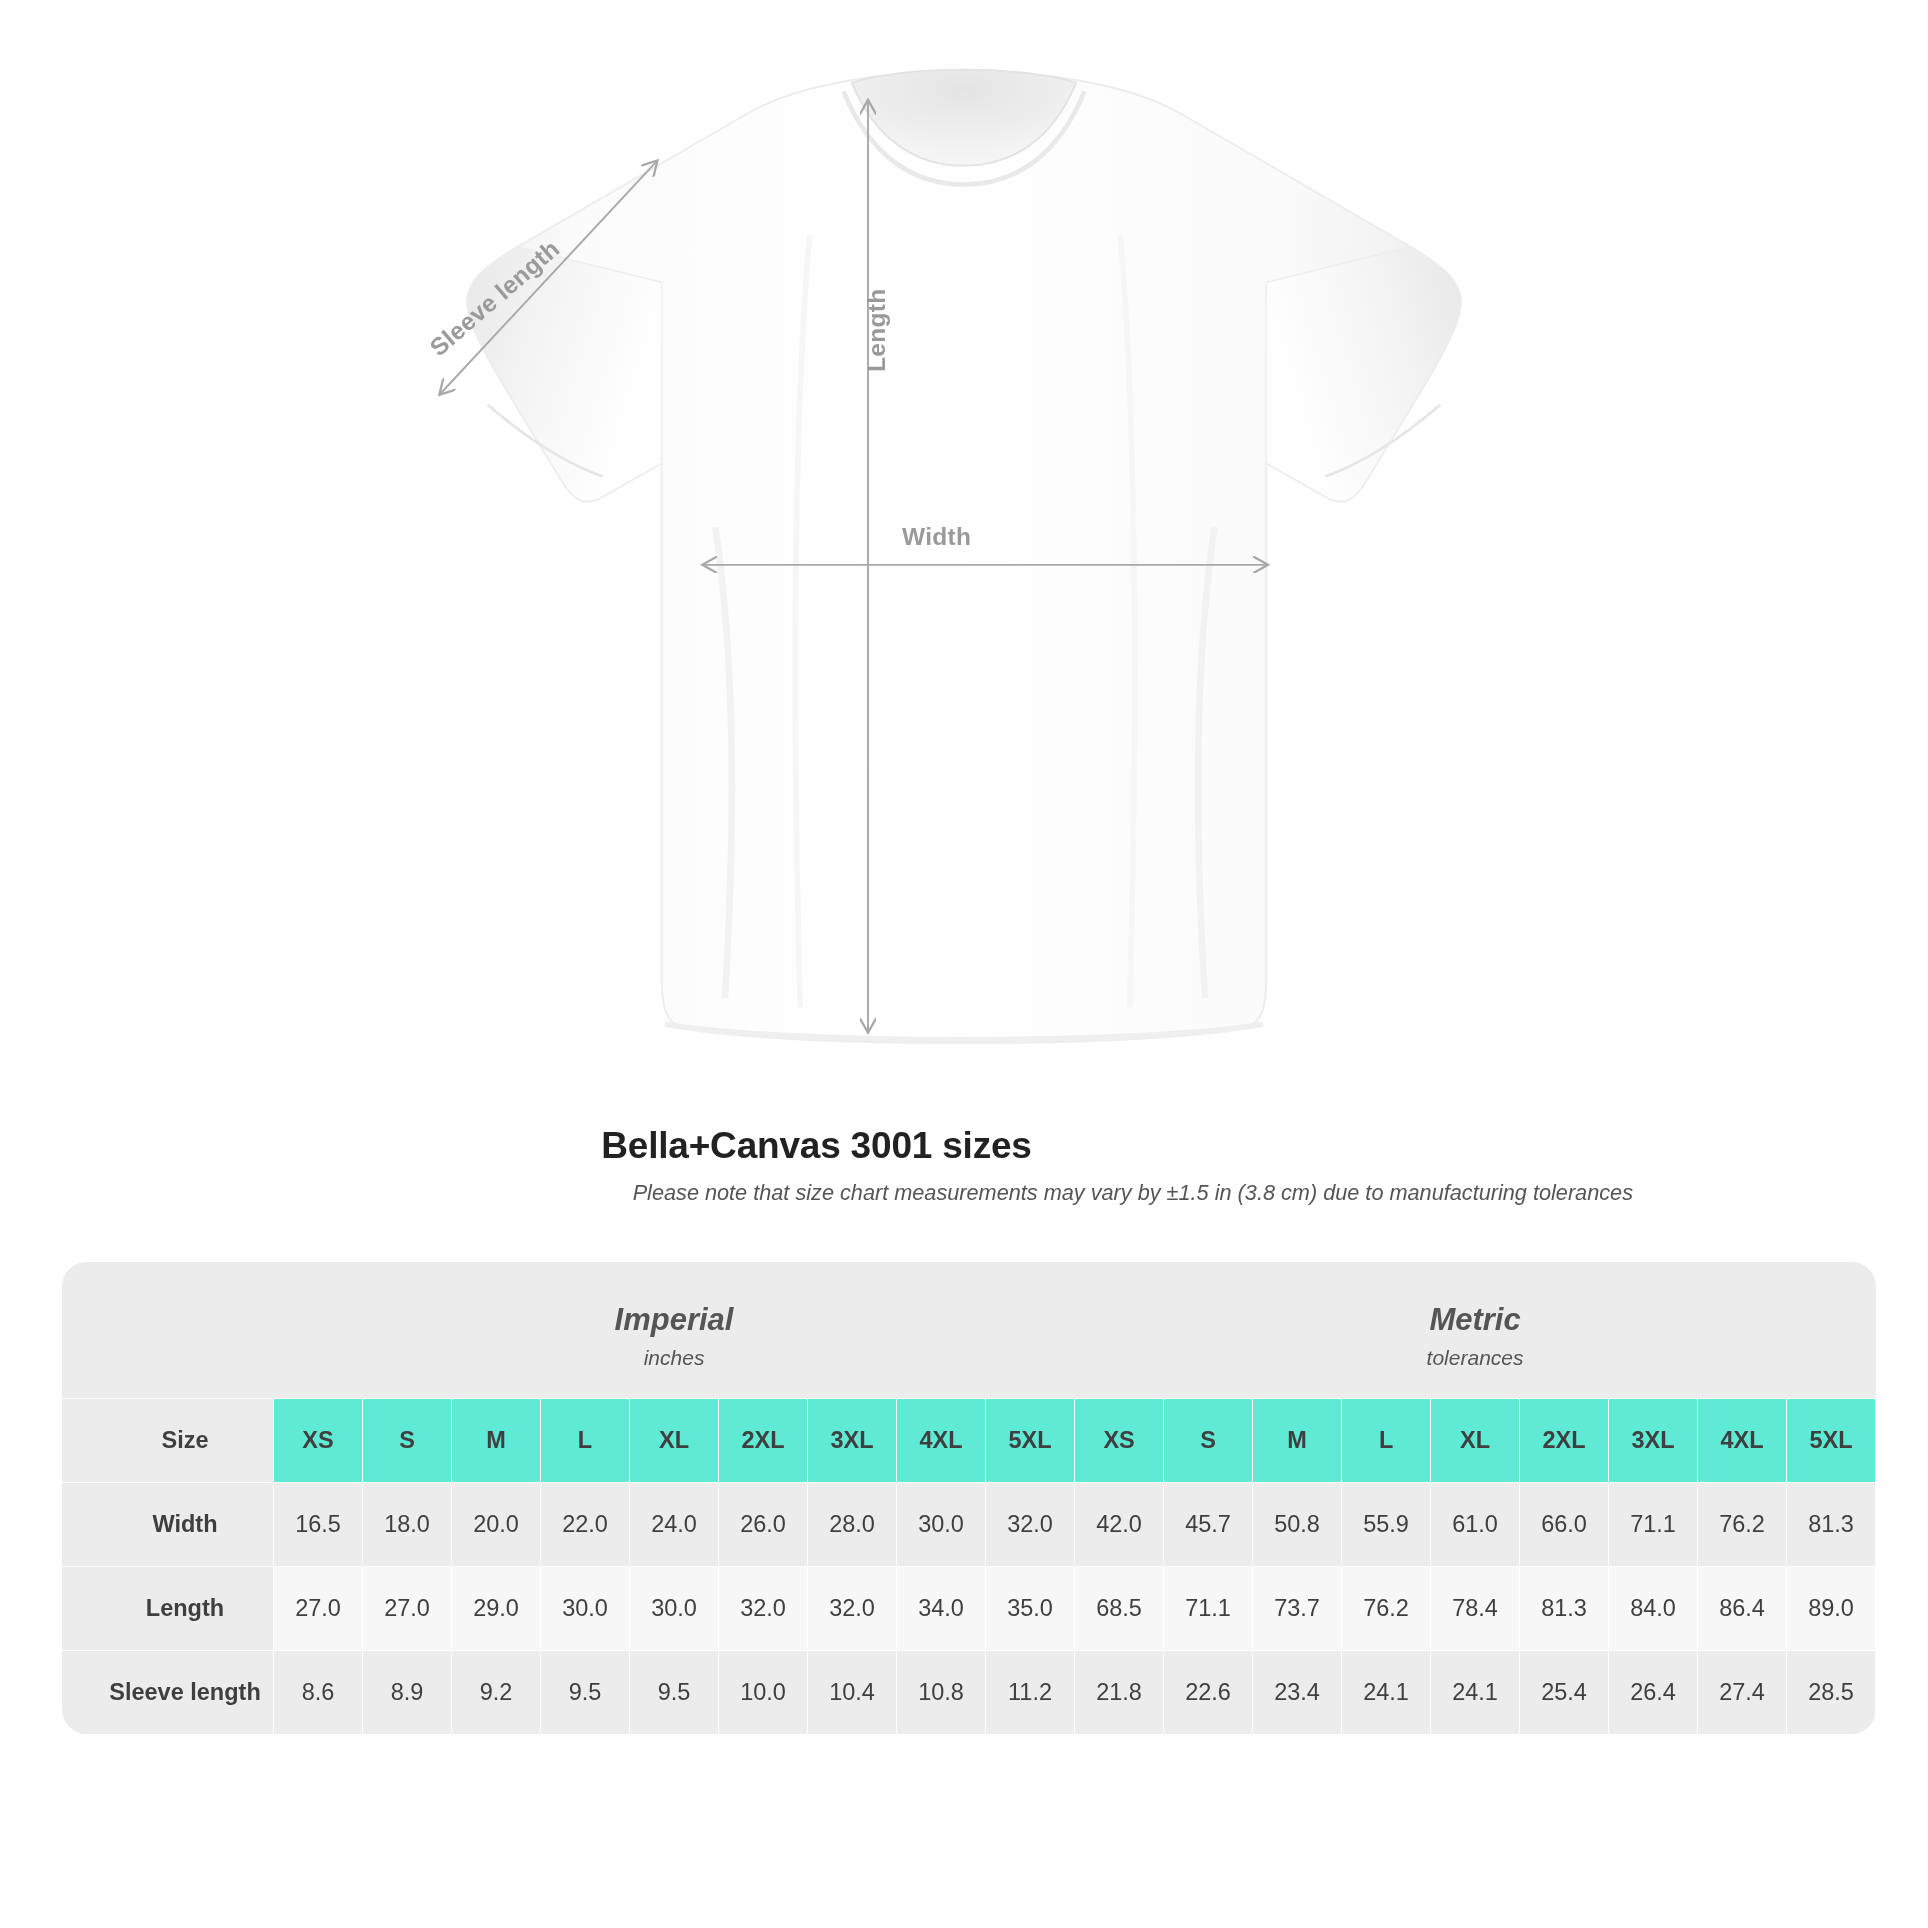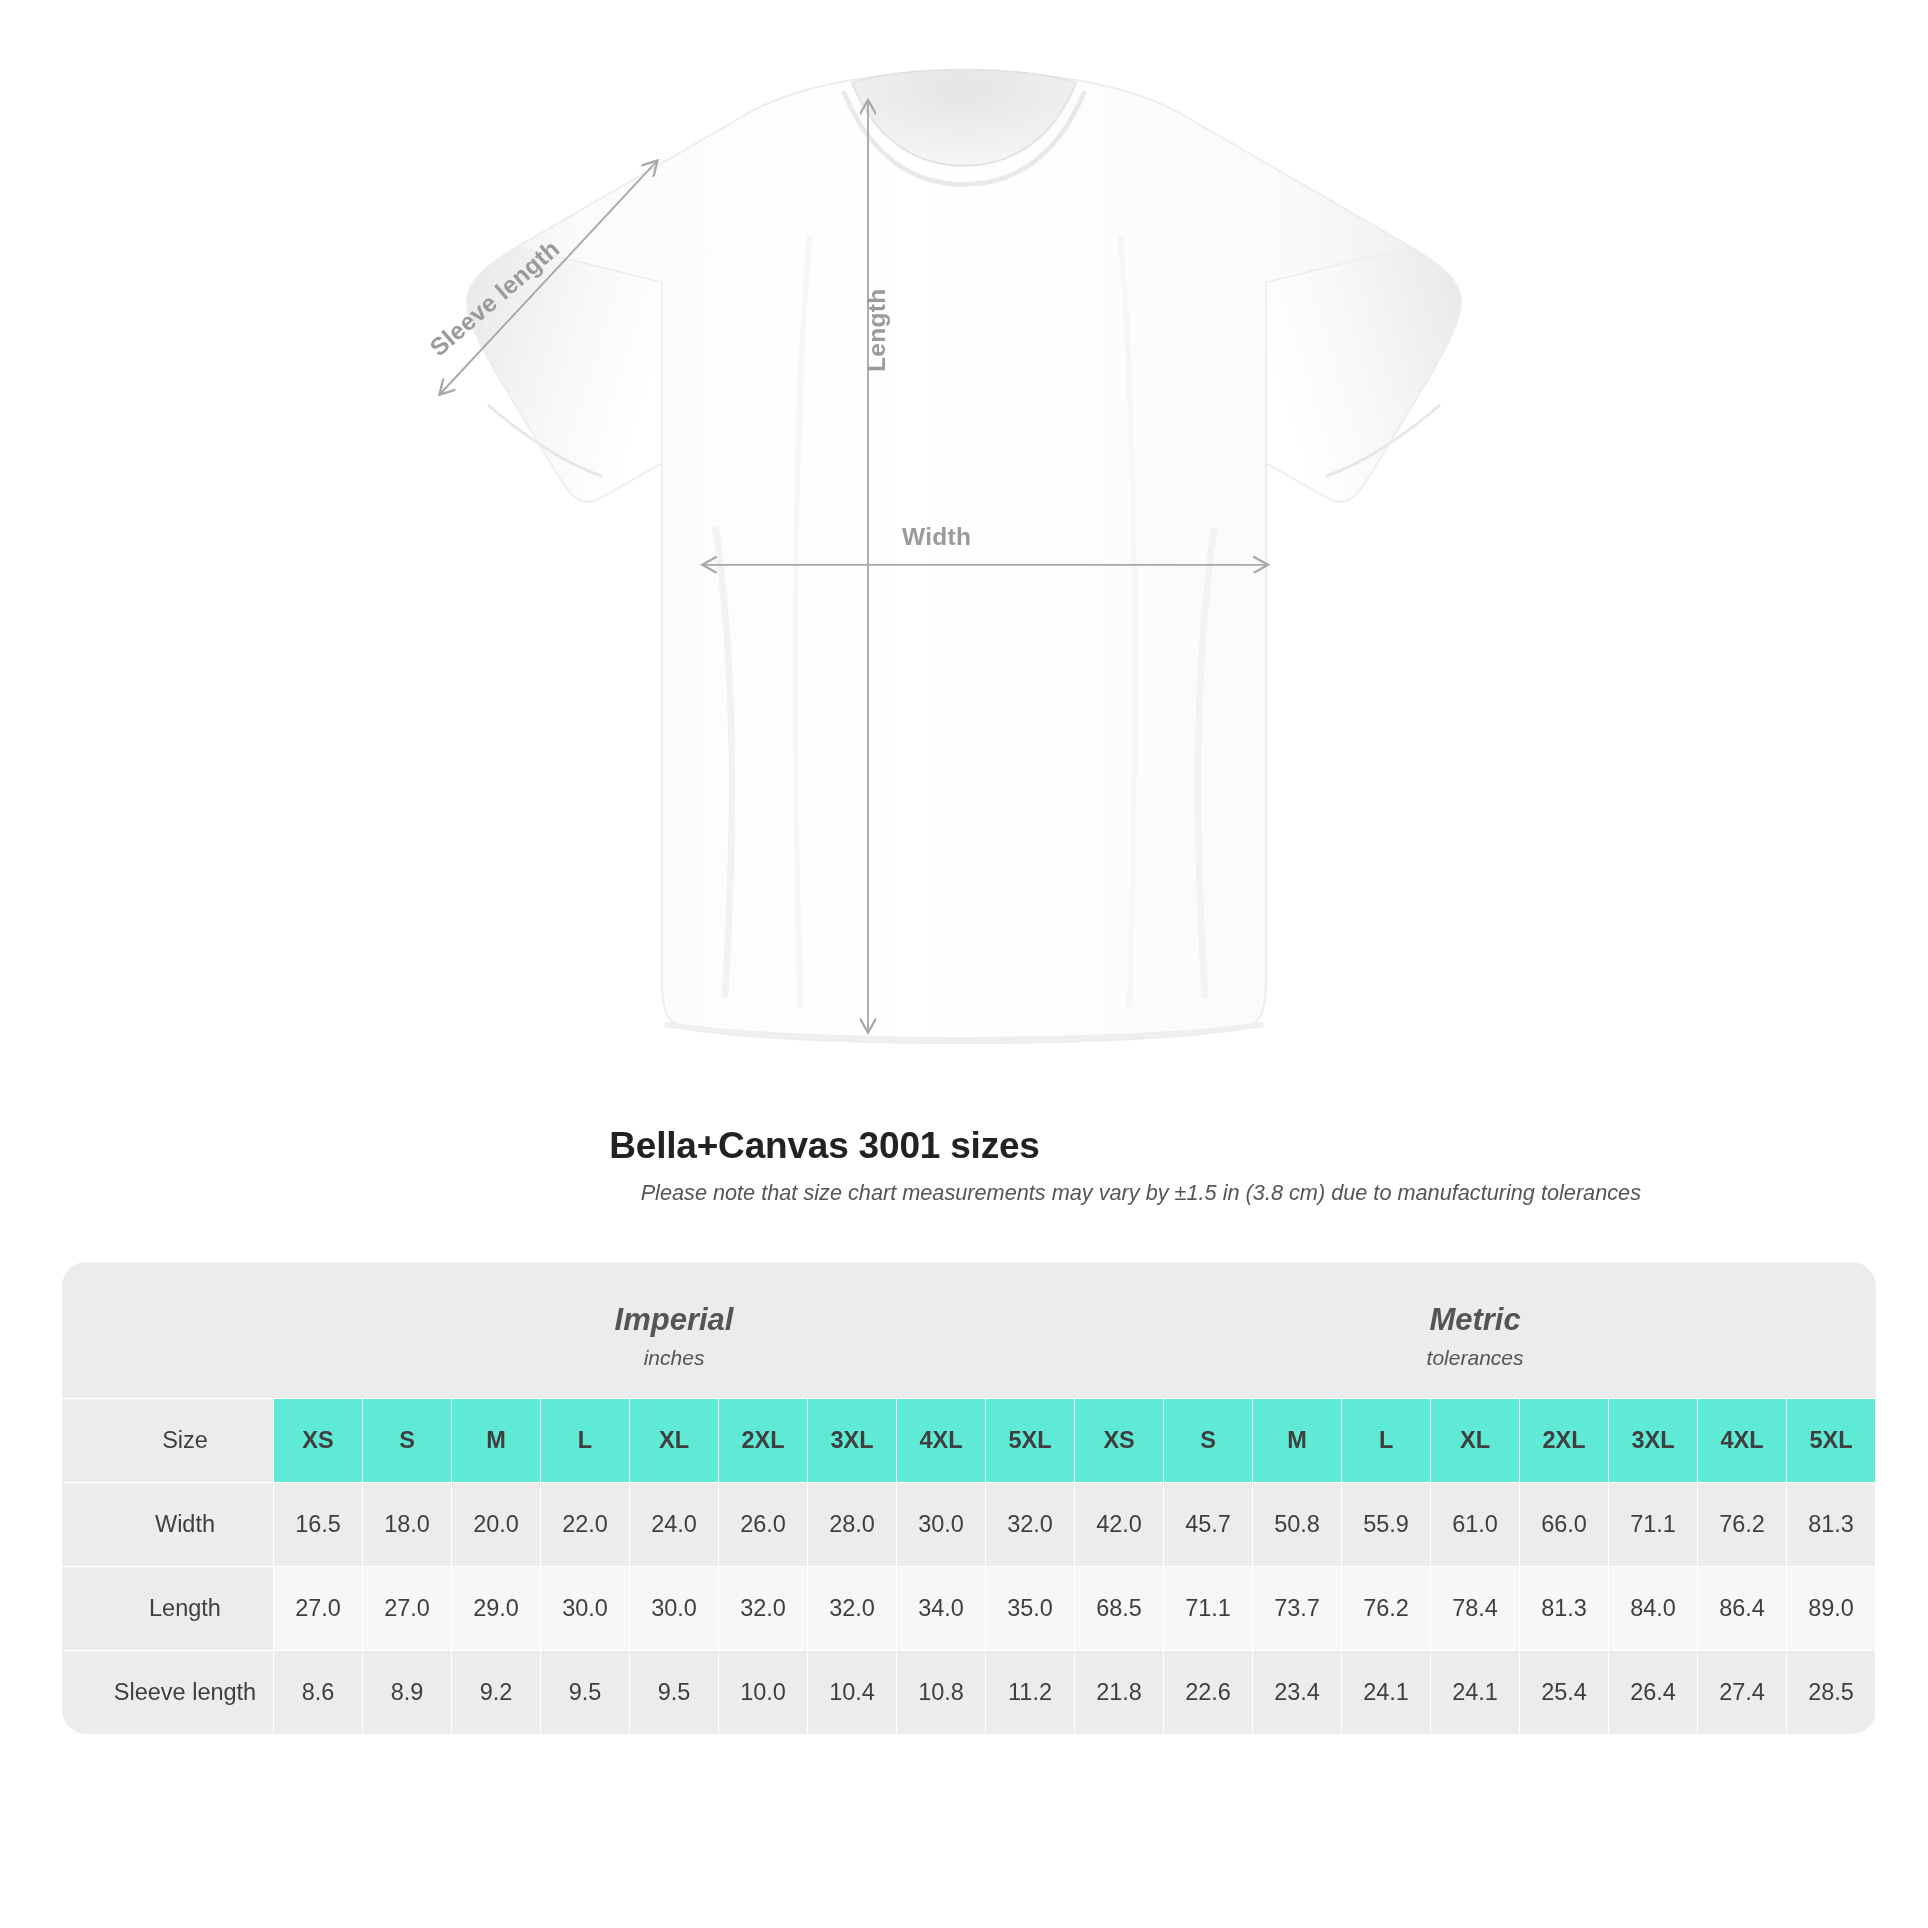--- a/index.html
+++ b/index.html
@@ -57,21 +57,21 @@
     left: 443px;
     top: 334px;
     transform: rotate(-41deg);
     transform-origin: left bottom;
     white-space: nowrap;
   }
 
   
   .title-block {
     position: absolute;
-    left: 8px;
+    left: 0;
     top: 1125px;
     width: 1633px;
     text-align: center;
   }
   .chart-title {
     font-size: 37px;
     font-weight: bold;
     color: #222;
     margin: 0;
     letter-spacing: -0.2px;
@@ -123,21 +123,21 @@
   table.sizes td, table.sizes th {
     border: 0.9px solid #ffffff;
     font-size: 23.5px;
     height: 81px;
     text-align: center;
     vertical-align: middle;
     color: #3f3f3f;
   }
   .row-header {
     background: #ececec;
-    font-weight: normal;
+    font-weight: bold;
     color: #4a4a4a;
     width: 212px;
     font-size: 24.5px;
     padding-left: 36px;
   }
   .hdr-cell {
     background: #5eead4;
     font-weight: bold;
     color: #4a4a4a;
     font-size: 24.5px;

